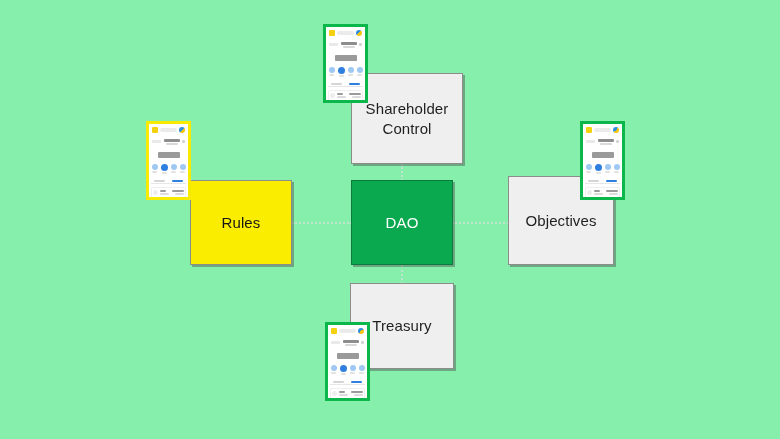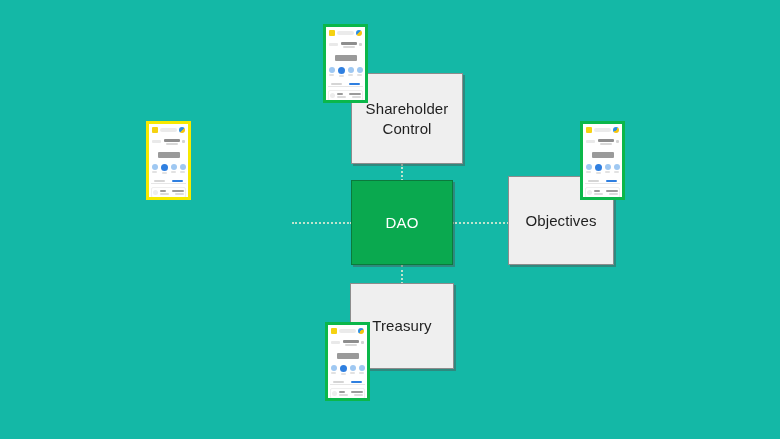--- a/index.html
+++ b/index.html
@@ -7,21 +7,21 @@
     padding: 0;
     background: #ffffff;
   }
   body {
     font-family: "Liberation Sans", sans-serif;
   }
   .canvas {
     position: relative;
     width: 780px;
     height: 439px;
-    background: #14b8a6;
+    background: #86efac;
     overflow: hidden;
   }
 
   
   .conn {
     position: absolute;
     z-index: 1;
   }
   .conn.h {
     height: 0;
@@ -196,20 +196,23 @@
   <div class="conn h" style="left:452px; top:222px; width:57px;"></div>
   <div class="conn v" style="left:401px; top:265px; height:19px;"></div>
 
   <div class="node node-grey" id="node-shareholder">
     <div class="node-label">
       <span>Shareholder</span><br>
       <span>Control</span>
     </div>
   </div>
 
+  <div class="node node-yellow" id="node-rules">
+    <div class="node-label">Rules</div>
+  </div>
 
   <div class="node node-green" id="node-dao">
     <div class="node-label">DAO</div>
   </div>
 
   <div class="node node-grey" id="node-objectives">
     <div class="node-label">Objectives</div>
   </div>
 
   <div class="node node-grey" id="node-treasury">

